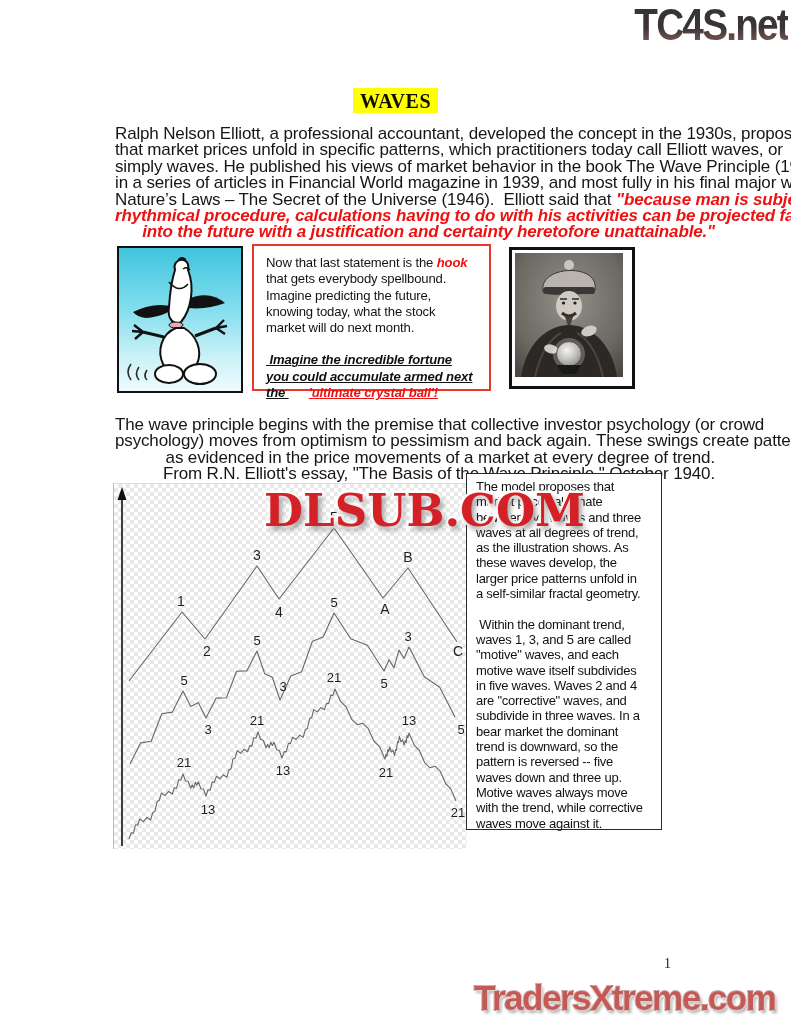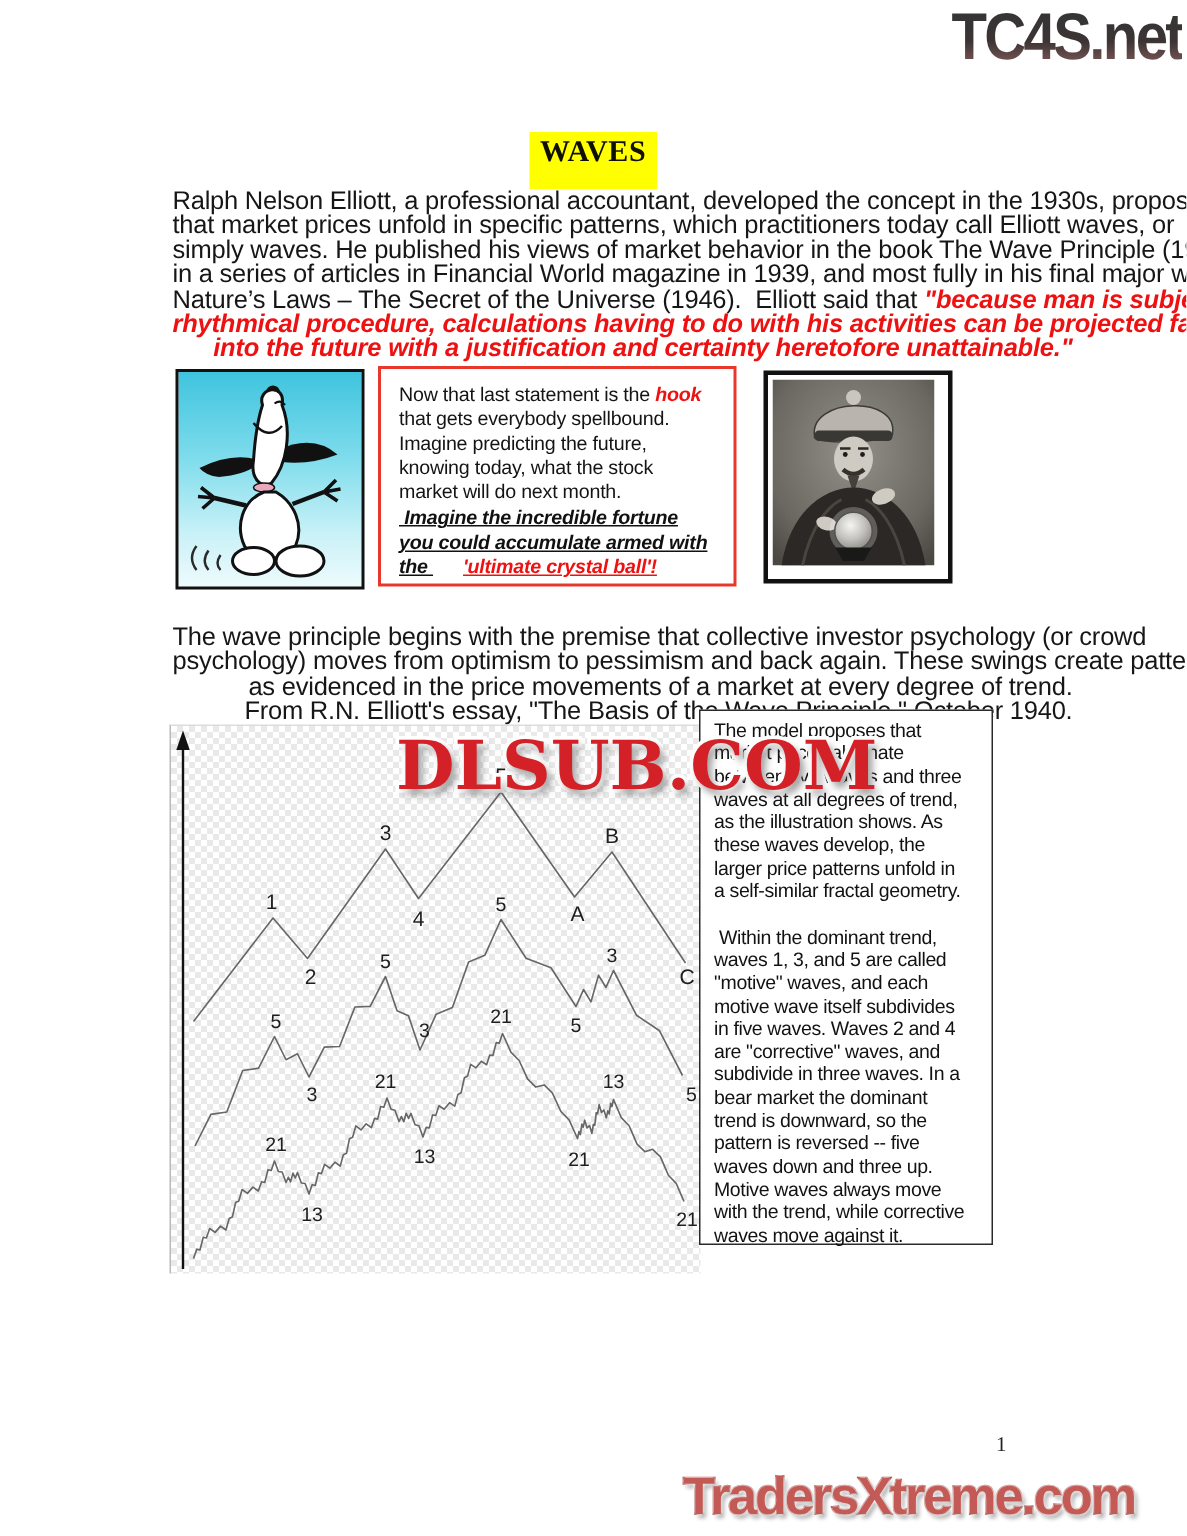--- a/index.html
+++ b/index.html
@@ -8,35 +8,35 @@
   
   .tc4s{position:absolute;top:2px;right:3px;width:230px;text-align:right;
         font-family:"Liberation Sans",sans-serif;font-weight:bold;font-size:44px;line-height:46px;
         letter-spacing:-2px;transform:scaleX(.88);transform-origin:100% 0;
         background:linear-gradient(180deg,#353535 12%,#3c3434 55%,#6e5050 82%,#93797b 100%);
         -webkit-background-clip:text;background-clip:text;color:transparent;}
   
   .heading-row{position:absolute;top:88px;left:0;width:791px;text-align:center;}
   .waves{display:inline-block;background:var(--highlight-yellow,#ffff00);color:#101000;
          font-family:"Liberation Serif",serif;font-weight:bold;font-size:20px;
-         padding:2px 7px 13px 7px;letter-spacing:.5px;}
+         padding:2px 7px 0 7px;letter-spacing:.5px;}
   
   .body-text{font-size:17px;line-height:16.4px;letter-spacing:-.15px;white-space:pre;color:#161616;text-align:right;}
   .intro{position:absolute;left:115px;top:126px;width:600px;}
   .principle{position:absolute;left:115px;top:417px;width:600px;}
   .seg-plain{}
   .seg-red-bi{color:var(--accent-red,#ee1111);font-weight:bold;font-style:italic;}
   .seg-bi-u{font-weight:bold;font-style:italic;text-decoration:underline;color:#111;}
   .seg-red-bi-u{color:var(--accent-red,#ee1111);font-weight:bold;font-style:italic;text-decoration:underline;margin-left:20px;}
   
   .snoopy-box{position:absolute;left:117px;top:246px;width:122px;height:143px;border:2px solid #111;
               background:linear-gradient(180deg,#3fc4de 0%,#7edcec 40%,#c8f1f7 75%,#eefbfd 100%);}
   .hook-box{position:absolute;left:252px;top:244px;width:211px;height:125px;
             border:2px solid var(--box-border-red,#e8382c);background:#fff;padding:9px 12px;}
-  .hook-box .p1{font-size:13.1px;line-height:16.3px;letter-spacing:-.15px;white-space:pre;margin-bottom:1px;}
+  .hook-box .p1{font-size:13.1px;line-height:16.3px;letter-spacing:-.15px;white-space:pre;margin-bottom:16px;}
   .hook-box .p2{font-size:13.1px;line-height:16.5px;letter-spacing:-.15px;white-space:pre;}
   .seer-box{position:absolute;left:509px;top:247px;width:114px;height:130px;border:3px solid #111;
             background:#fff;padding:3px;}
   .seer-box svg{display:block;}
   
   .chart{position:absolute;left:113px;top:483px;width:353px;height:365px;
          border-left:1px solid #b9b9b9;border-top:1px solid #dcdcdc;
          background-image:conic-gradient(#e9e9e9 25%,#ffffff 25% 50%,#e9e9e9 50% 75%,#ffffff 75%);
          background-size:8px 8px;}
   .chart svg{position:absolute;left:0;top:0;}
@@ -48,21 +48,21 @@
               white-space:pre;color:#121212;}
   
   .watermark{position:absolute;left:264px;top:486px;width:296px;height:52px;z-index:9;
              text-align:center;font-family:"DejaVu Serif",serif;font-weight:bold;font-size:45px;
              line-height:50px;letter-spacing:0px;color:var(--watermark-red,#d42127);
              -webkit-text-stroke:5px #ffffff;paint-order:stroke fill;
              text-shadow:3px 4px 5px rgba(90,90,90,.55),0 0 2px #fff;}
   
   .pagenum{position:absolute;left:664px;top:956px;font-family:"Liberation Serif",serif;
            font-size:14px;color:#222;}
-  .txlogo{position:absolute;left:448px;top:978px;width:316px;text-align:center;
+  .txlogo{position:absolute;left:474px;top:978px;width:316px;text-align:left;
           font-family:"Liberation Sans",sans-serif;font-weight:bold;font-size:35px;line-height:40px;
           letter-spacing:-1.5px;color:var(--footer-logo-fill,#c45a55);
           -webkit-text-stroke:1.4px var(--footer-logo-outline,#8a2a24);paint-order:stroke fill;
           text-shadow:0 0 2px #fff,0 0 3px #fff,2px 3px 3px #ababab;}
 </style>
 </head>
 <body>
 
 <div class="page">
 
@@ -109,21 +109,21 @@
     </svg>
   </div>
 
   <div class="hook-box">
     <div class="p1"><span class="seg-plain">Now that last statement is the </span><span class="seg-red-bi">hook</span><span class="seg-plain">
 that gets everybody spellbound.
 Imagine predicting the future,
 knowing today, what the stock
 market will do next month.</span></div>
     <div class="p2"><span class="seg-bi-u"> Imagine the incredible fortune
-you could accumulate armed with
+you could accumulate armed next
 the </span><span class="seg-red-bi-u">'ultimate crystal ball'!</span></div>
   </div>
 
   <div class="seer-box">
     <svg width="108" height="124" viewBox="0 0 108 124">
       <defs>
         <radialGradient id="ftbg" cx="50%" cy="38%" r="75%">
           <stop offset="0%" stop-color="#93908a"></stop>
             <stop offset="70%" stop-color="#6b6862"></stop>
           <stop offset="100%" stop-color="#4b4843"></stop>

